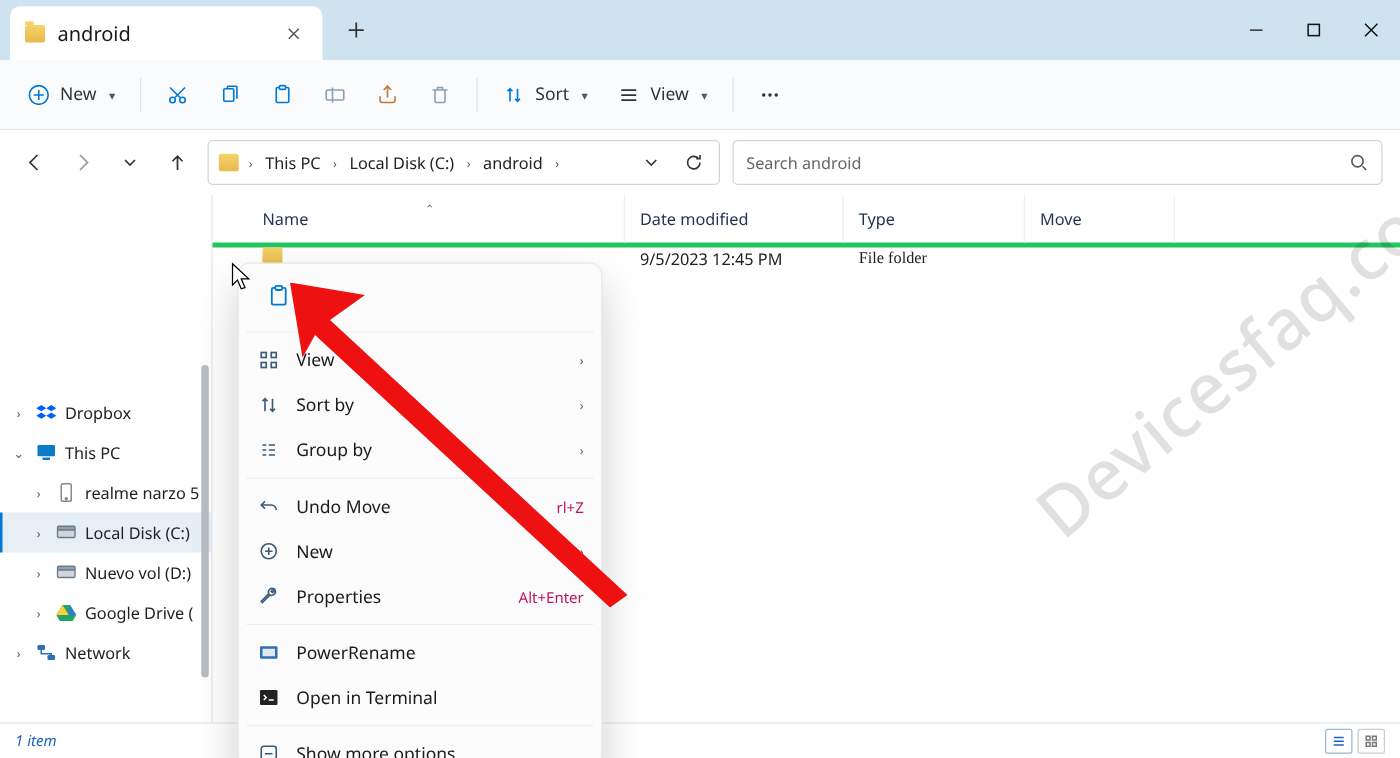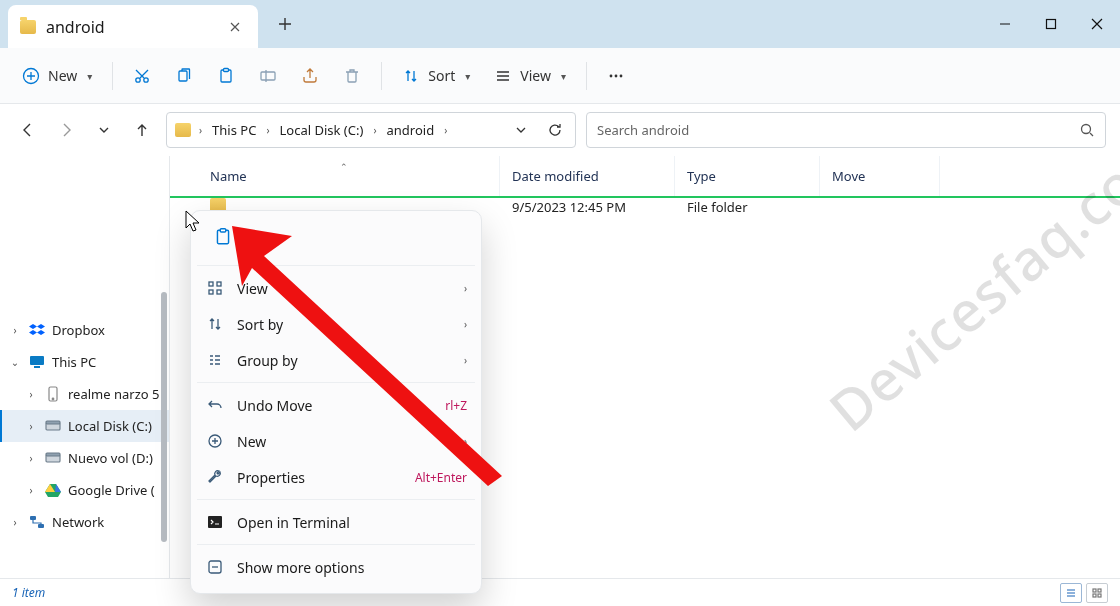--- a/index.html
+++ b/index.html
@@ -46,32 +46,32 @@
   .sb-arrow { width: 14px; text-align: center; color: #555; font-size: 10px; }
   .sb-ic { width: 18px; height: 18px; display: inline-flex; align-items: center; justify-content: center; }
   .drop-ic { color: #0061fe; }
   .pc-ic { color: #0a7bc4; }
   .phone-ic { color: #888; }
   .disk-ic { color: #6b7b89; }
   .gdrive-ic { color: #23a566; }
   .net-ic { color: #2e6fb1; }
 
   .content { flex: 1; position: relative; }
-  .cols { height: 42px; border-bottom: 2px solid #22c55e; display: flex; align-items: center; color: #235; font-size: 13px; text-align: right; }
+  .cols { height: 42px; border-bottom: 4px solid #22c55e; display: flex; align-items: center; color: #235; font-size: 13px; text-align: right; }
   .col { padding: 0 12px; height: 100%; display: flex; align-items: center; border-right: 1px solid #eef2f6; }
   .col-name { width: 330px; position: relative; padding-left: 40px; }
   .sort-chev { position: absolute; left: 170px; top: 4px; font-size: 9px; color: #666; }
   .col-date { width: 175px; }
   .col-type { width: 145px; }
   .col-size { width: 120px; }
   .rows { position: relative; }
   .row { display: flex; align-items: flex-start; height: 34px; font-size: 13px; color: #222; }
   .row .c-name { width: 330px; padding-left: 40px; display: flex; align-items: center; gap: 8px; }
   .row .c-date { width: 175px; padding-left: 12px; }
-  .row .c-type { width: 145px; padding-left: 12px; }
+  .row .c-type { width: 145px; padding-left: 12px; font-family: Liberation Serif, serif; }
   .row .c-size { width: 120px; padding-left: 12px; }
 
   
   .ctx { position: absolute; left: 190px; top: 210px; width: 292px; background: #fbfbfc; border: 1px solid #e5e8eb; border-radius: 10px; box-shadow: 0 16px 36px rgba(0,0,0,0.18); padding: 8px 0; font-size: 14px; z-index: 20; }
   .ctx-toprow { display: flex; gap: 4px; padding: 0 10px 6px; }
   .ctx-top-btn { width: 44px; height: 36px; display: flex; align-items: center; justify-content: center; border-radius: 6px; color: #0078d4; }
   .ctx-sep { height: 1px; background: #ebeef1; margin: 4px 6px; }
   .ctx-item { display: flex; align-items: center; gap: 12px; height: 36px; padding: 0 14px; }
   .ctx-ic { width: 20px; display: flex; align-items: center; justify-content: center; color: #3a5a78; }
   .ctx-item .right { margin-left: auto; color: #be185d; font-size: 12px; display: flex; align-items: center; gap: 4px; }
@@ -462,20 +462,29 @@
           <path d="M13 3a3 3 0 01-4 4L4 12l-1 1-1-1 1-1 5-5a3 3 0 014-4l-2 2 1 1 2-2z"></path>
         </svg>
     </span>
     <span>Properties</span>
     <span class="right">Alt+Enter</span>
   </div>
   <div class="ctx-sep"></div>
   <div class="ctx-item">
     <span class="ctx-ic">
       <svg width="16" height="14" viewBox="0 0 16 14">
+          <rect x="1" y="2" width="14" height="10" rx="1" fill="#2e6fb1"></rect>
+          <rect x="3" y="4" width="10" height="6" fill="#fff" opacity="0.85"></rect>
+        </svg>
+    </span>
+    <span>PowerRename</span>
+  </div>
+  <div class="ctx-item">
+    <span class="ctx-ic">
+      <svg width="16" height="14" viewBox="0 0 16 14">
           <rect x="1" y="1" width="14" height="12" rx="1" fill="#222"></rect>
           <path d="M4 5l2 2-2 2M8 9h4" stroke="#fff" stroke-width="1.2" fill="none"></path>
         </svg>
     </span>
     <span>Open in Terminal</span>
   </div>
   <div class="ctx-sep"></div>
   <div class="ctx-item">
     <span class="ctx-ic">
       <svg width="16" height="16" viewBox="0 0 16 16" fill="none" stroke="#3a5a78" stroke-width="1.3">

